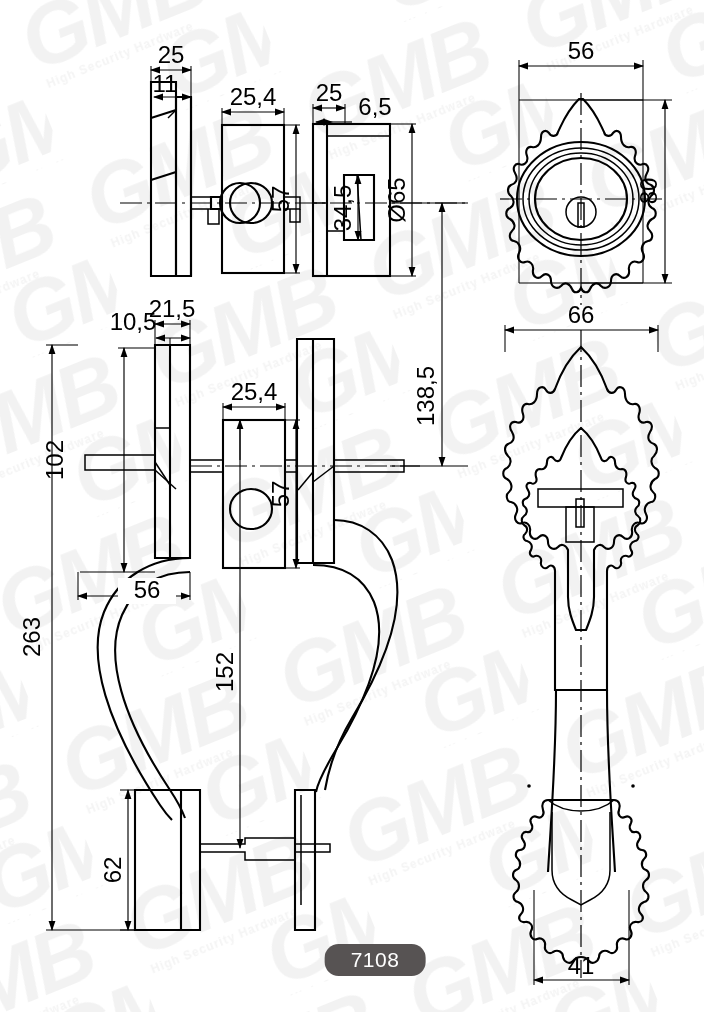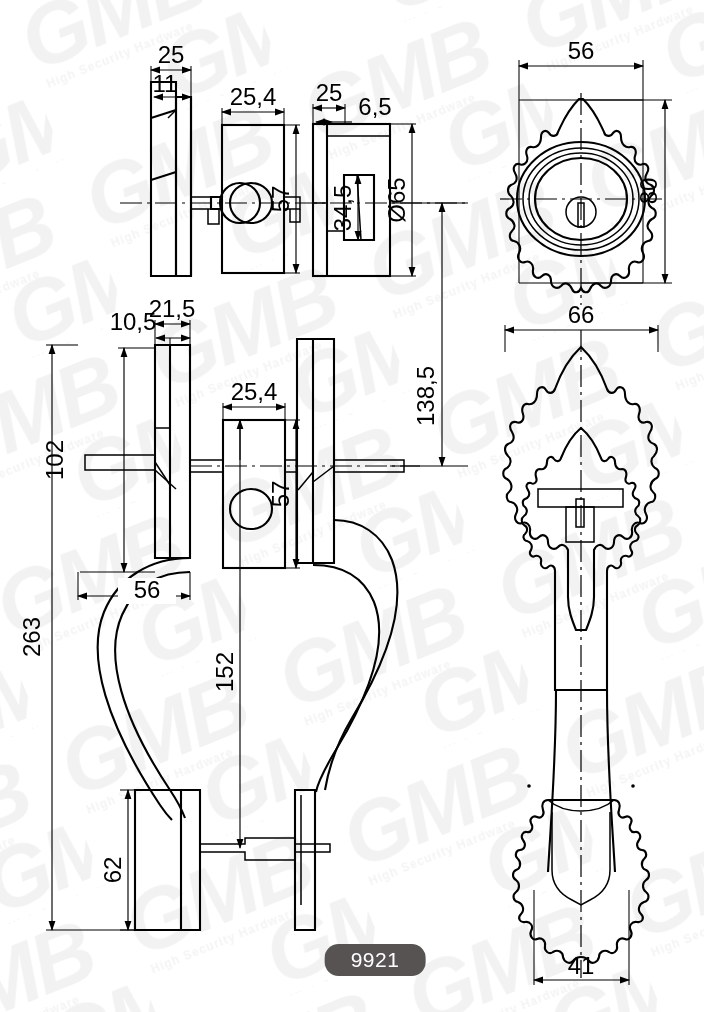--- a/index.html
+++ b/index.html
@@ -497,16 +497,16 @@
 
       <line class="ext" x1="534" y1="890" x2="534" y2="985"></line>
       <line class="ext" x1="629" y1="890" x2="629" y2="985"></line>
       <line class="dim" x1="534" y1="980" x2="629" y2="980"></line>
       <text class="txt" x="581" y="974" text-anchor="middle">41</text>
     </g>
 
   </svg>
 
   <div class="badge" style="background: rgb(87, 83, 83); color: rgb(255, 255, 255);">
-    <span>9921</span>
+    <span>7108</span>
   </div>
 
 </div>
 
 </body></html>

